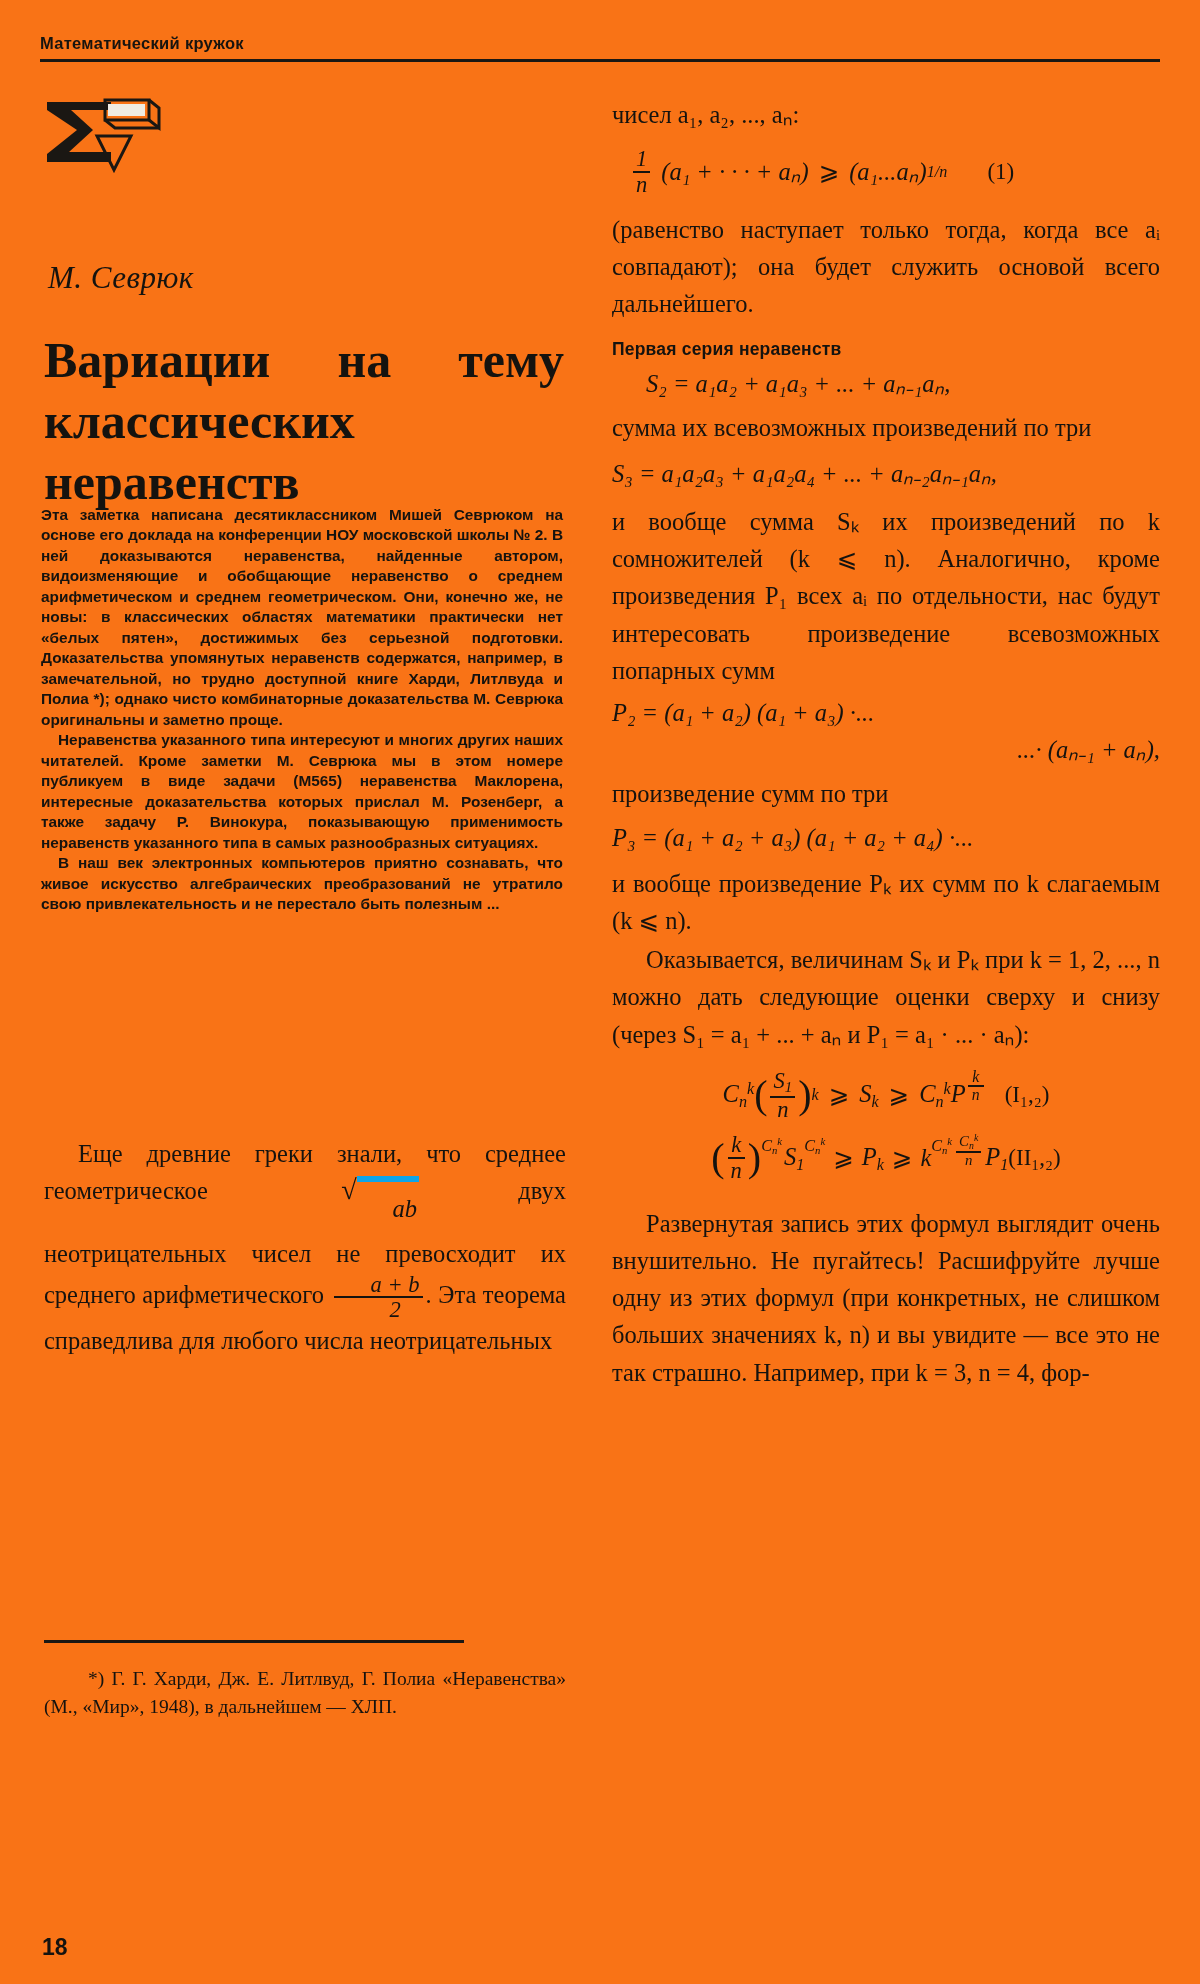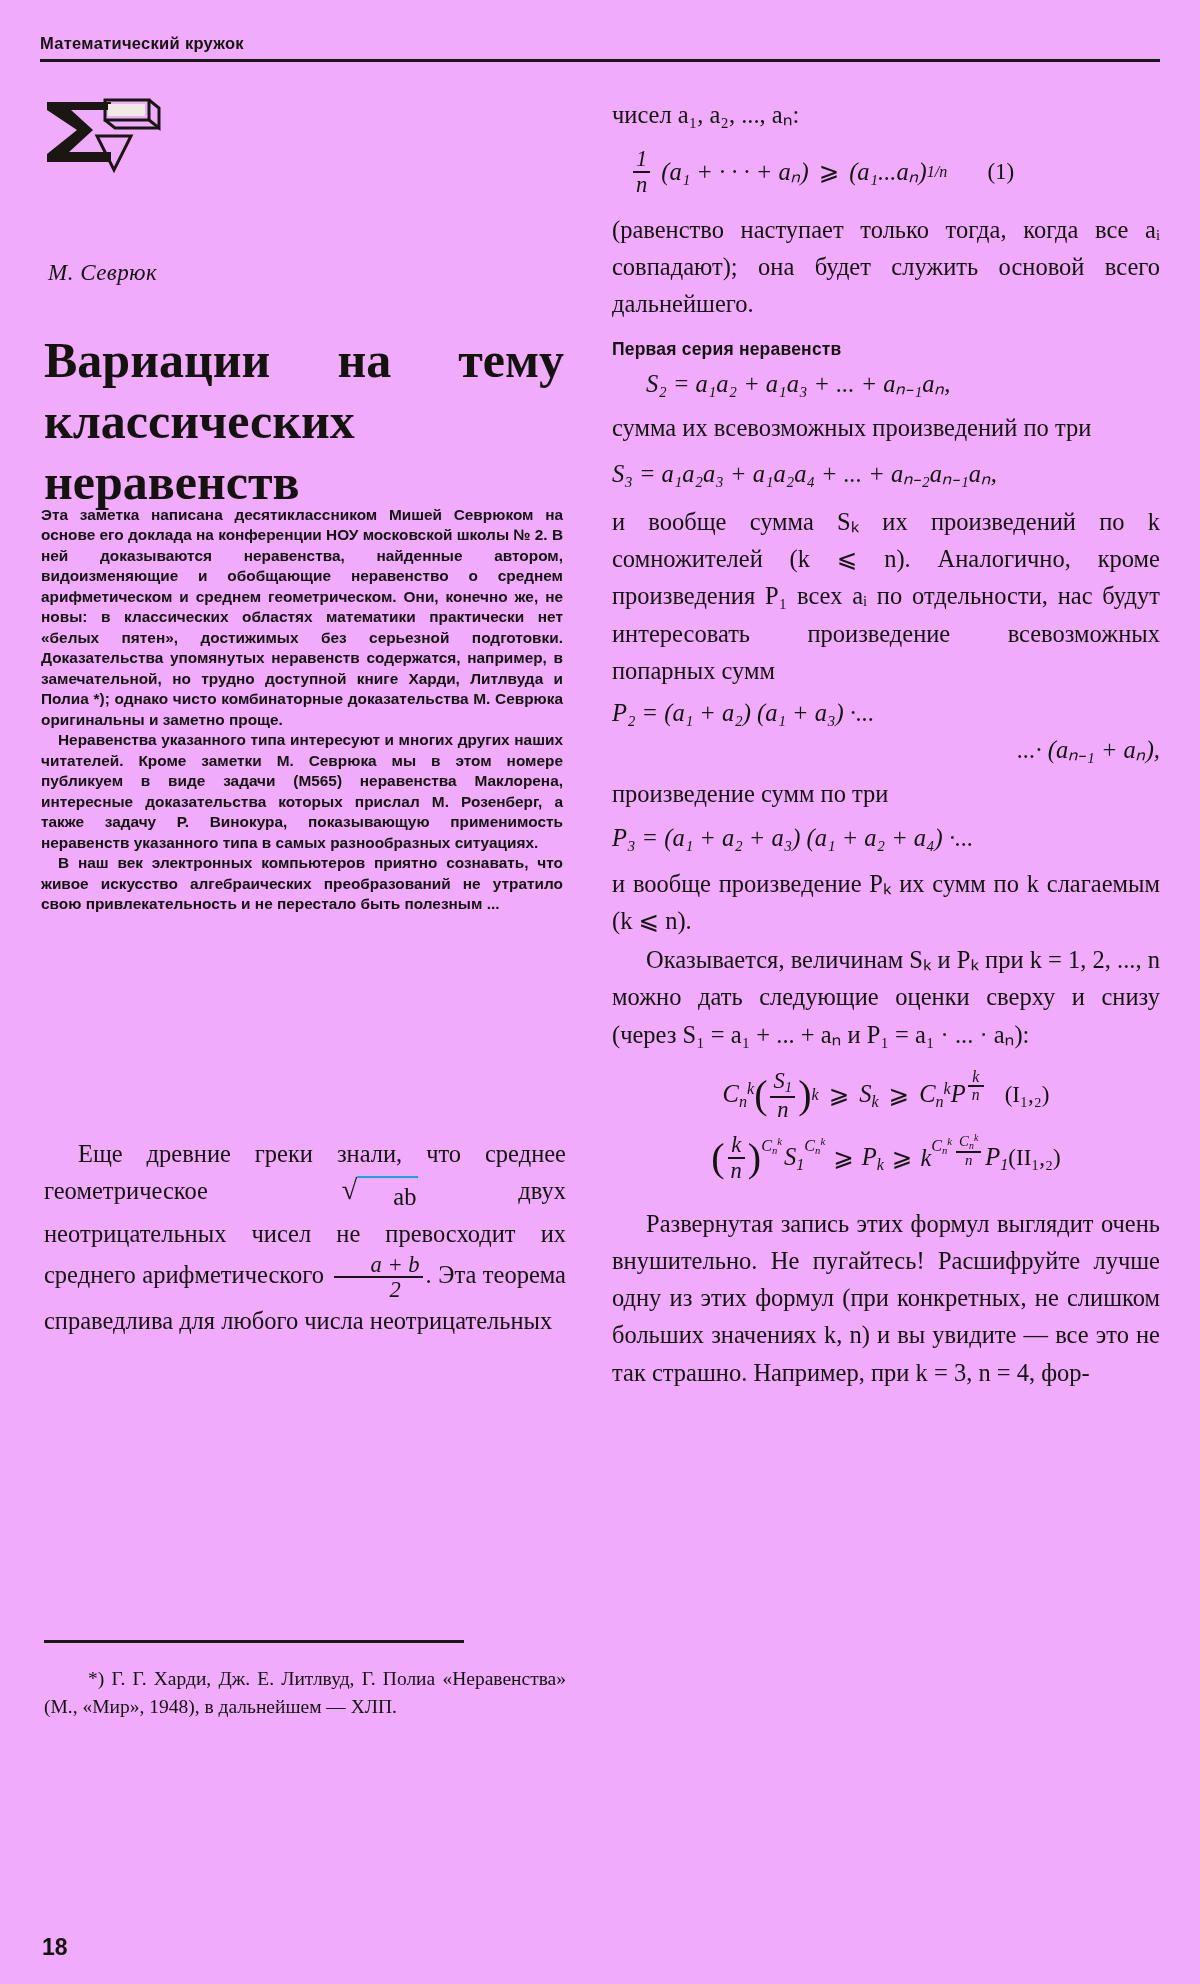--- a/index.html
+++ b/index.html
@@ -6,21 +6,21 @@
   body {
     width:1200px; height:1984px;
     background:#eeeae2;
     font-family:"Liberation Serif", serif;
     color:#15130f;
     position:relative;
     overflow:hidden;
   }
   .page {
     position:absolute; left:0; top:0; width:1200px; height:1984px;
-    background:#f0abfc;
+    background:#f97316;
   }
   
   .runhead {
     position:absolute; left:40px; top:34px; width:1120px;
   }
   .runhead .label {
     font-family:"Liberation Sans", sans-serif;
     font-weight:bold; font-size:16.5px; letter-spacing:0.3px;
     color:#17140f;
   }
@@ -30,21 +30,21 @@
 
   
   .emblem {
     position:absolute; left:45px; top:96px; width:118px; height:80px;
   }
   .emblem svg { display:block; }
 
   .byline {
     position:absolute; left:48px; top:260px;
     font-family:"Liberation Serif", serif;
-    font-style:italic; font-size:23px; letter-spacing:0.5px;
+    font-style:italic; font-size:31px; letter-spacing:0.5px;
   }
 
   .title {
     position:absolute; left:44px; top:330px; width:520px;
     font-family:"Liberation Serif", serif;
     font-weight:bold; font-size:50px; line-height:1.22;
     letter-spacing:0px;
   }
   .title .line { display:block; }
   .title-row {
@@ -110,21 +110,21 @@
     vertical-align:middle; margin:0 3px;
   }
   .frac .num { line-height:1.05; padding:0 3px; font-size:0.92em;}
   .frac .bar { height:2px; background:#15130f; width:100%; min-width:16px; }
   .frac .den { line-height:1.05; padding:0 3px; font-size:0.92em;}
   sub { font-size:0.66em; vertical-align:-0.28em; }
   sup { font-size:0.66em; vertical-align:0.52em; }
   .eqno { font-size:23px; }
   .sqrt-wrap { display:inline-flex; align-items:flex-start; }
   .sqrt-sym { font-size:1.15em; line-height:1; }
-  .sqrt-body { border-top:2px solid #0ea5e9; padding:0 2px; }
+  .sqrt-body { border-top:6px solid #0ea5e9; padding:8px 2px; font-style:italic;}
 </style>
 </head>
 <body>
 
 <div class="page">
 
   <div class="runhead">
     <div class="label">Математический кружок</div>
     <div class="rule"></div>
   </div>

